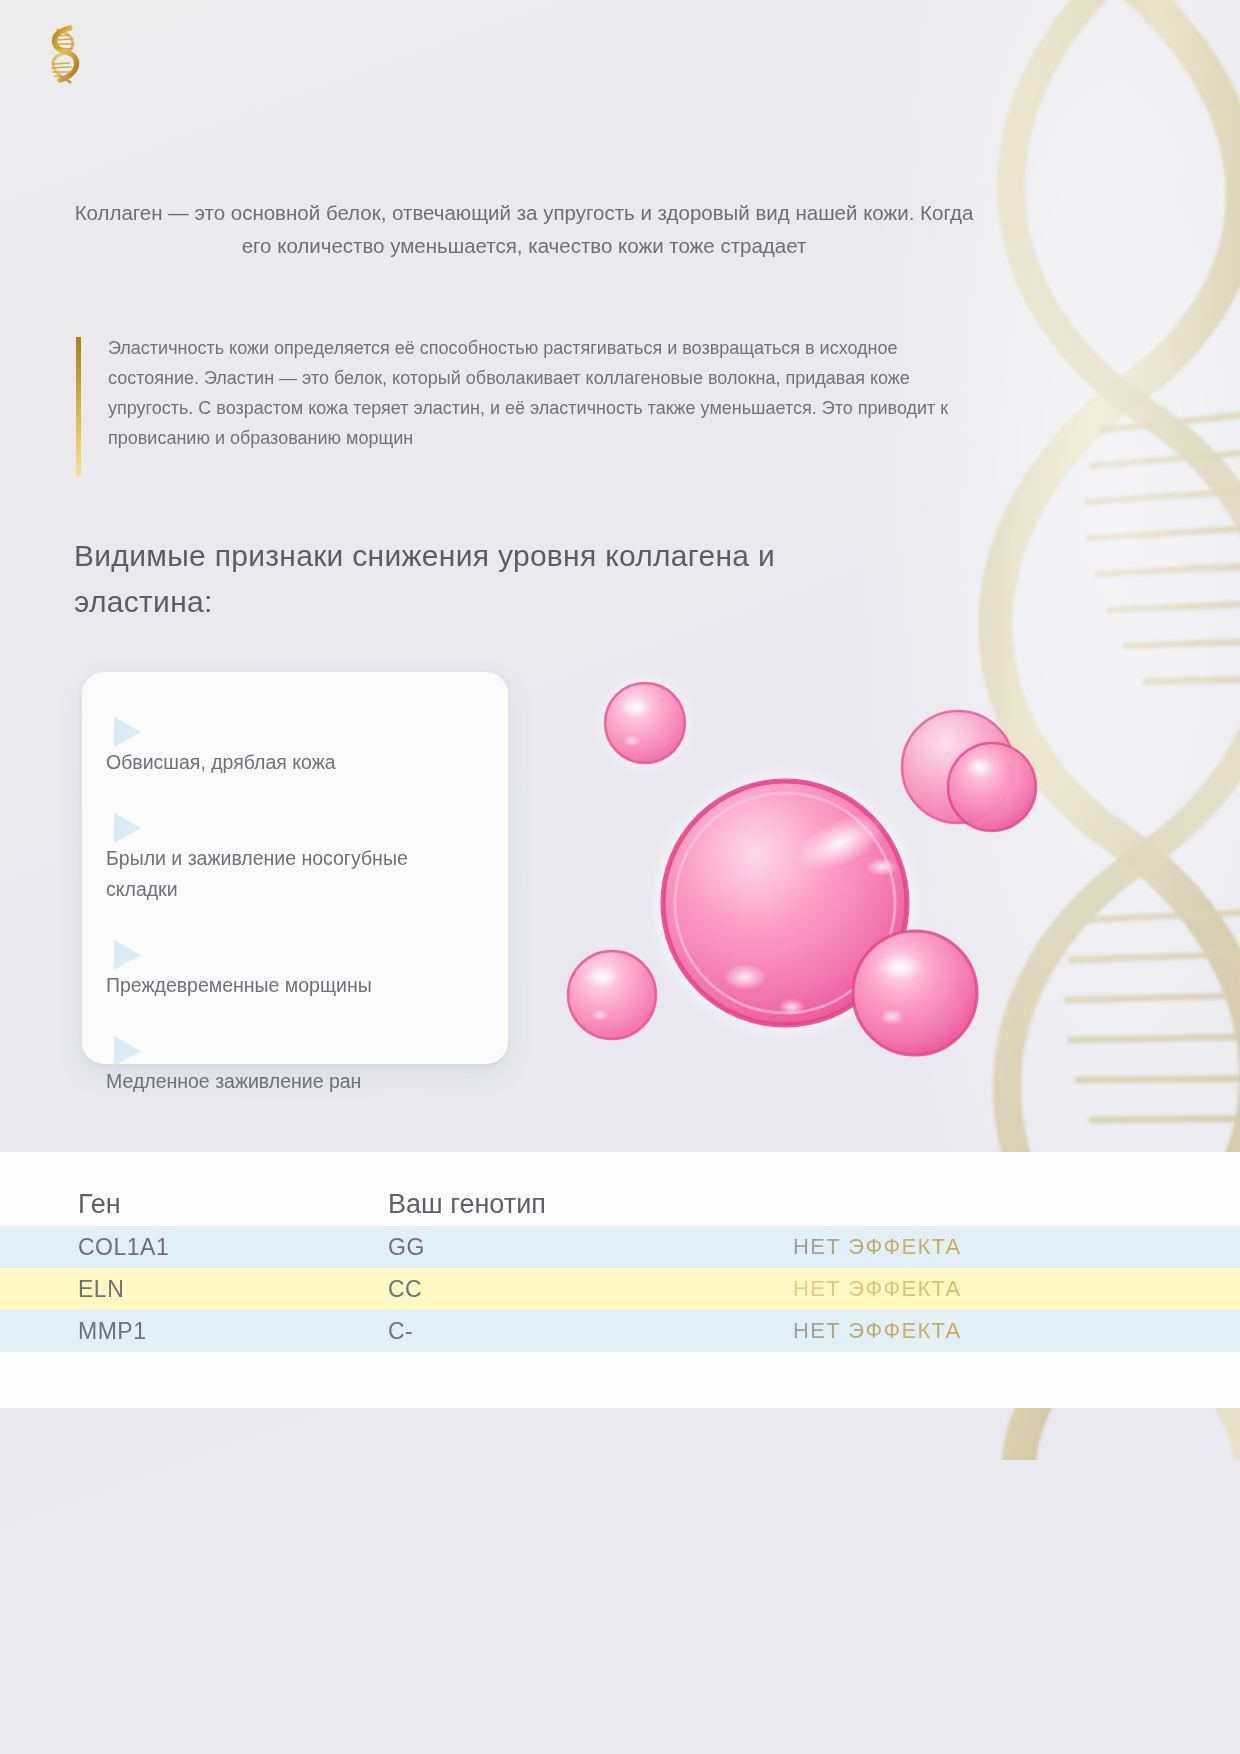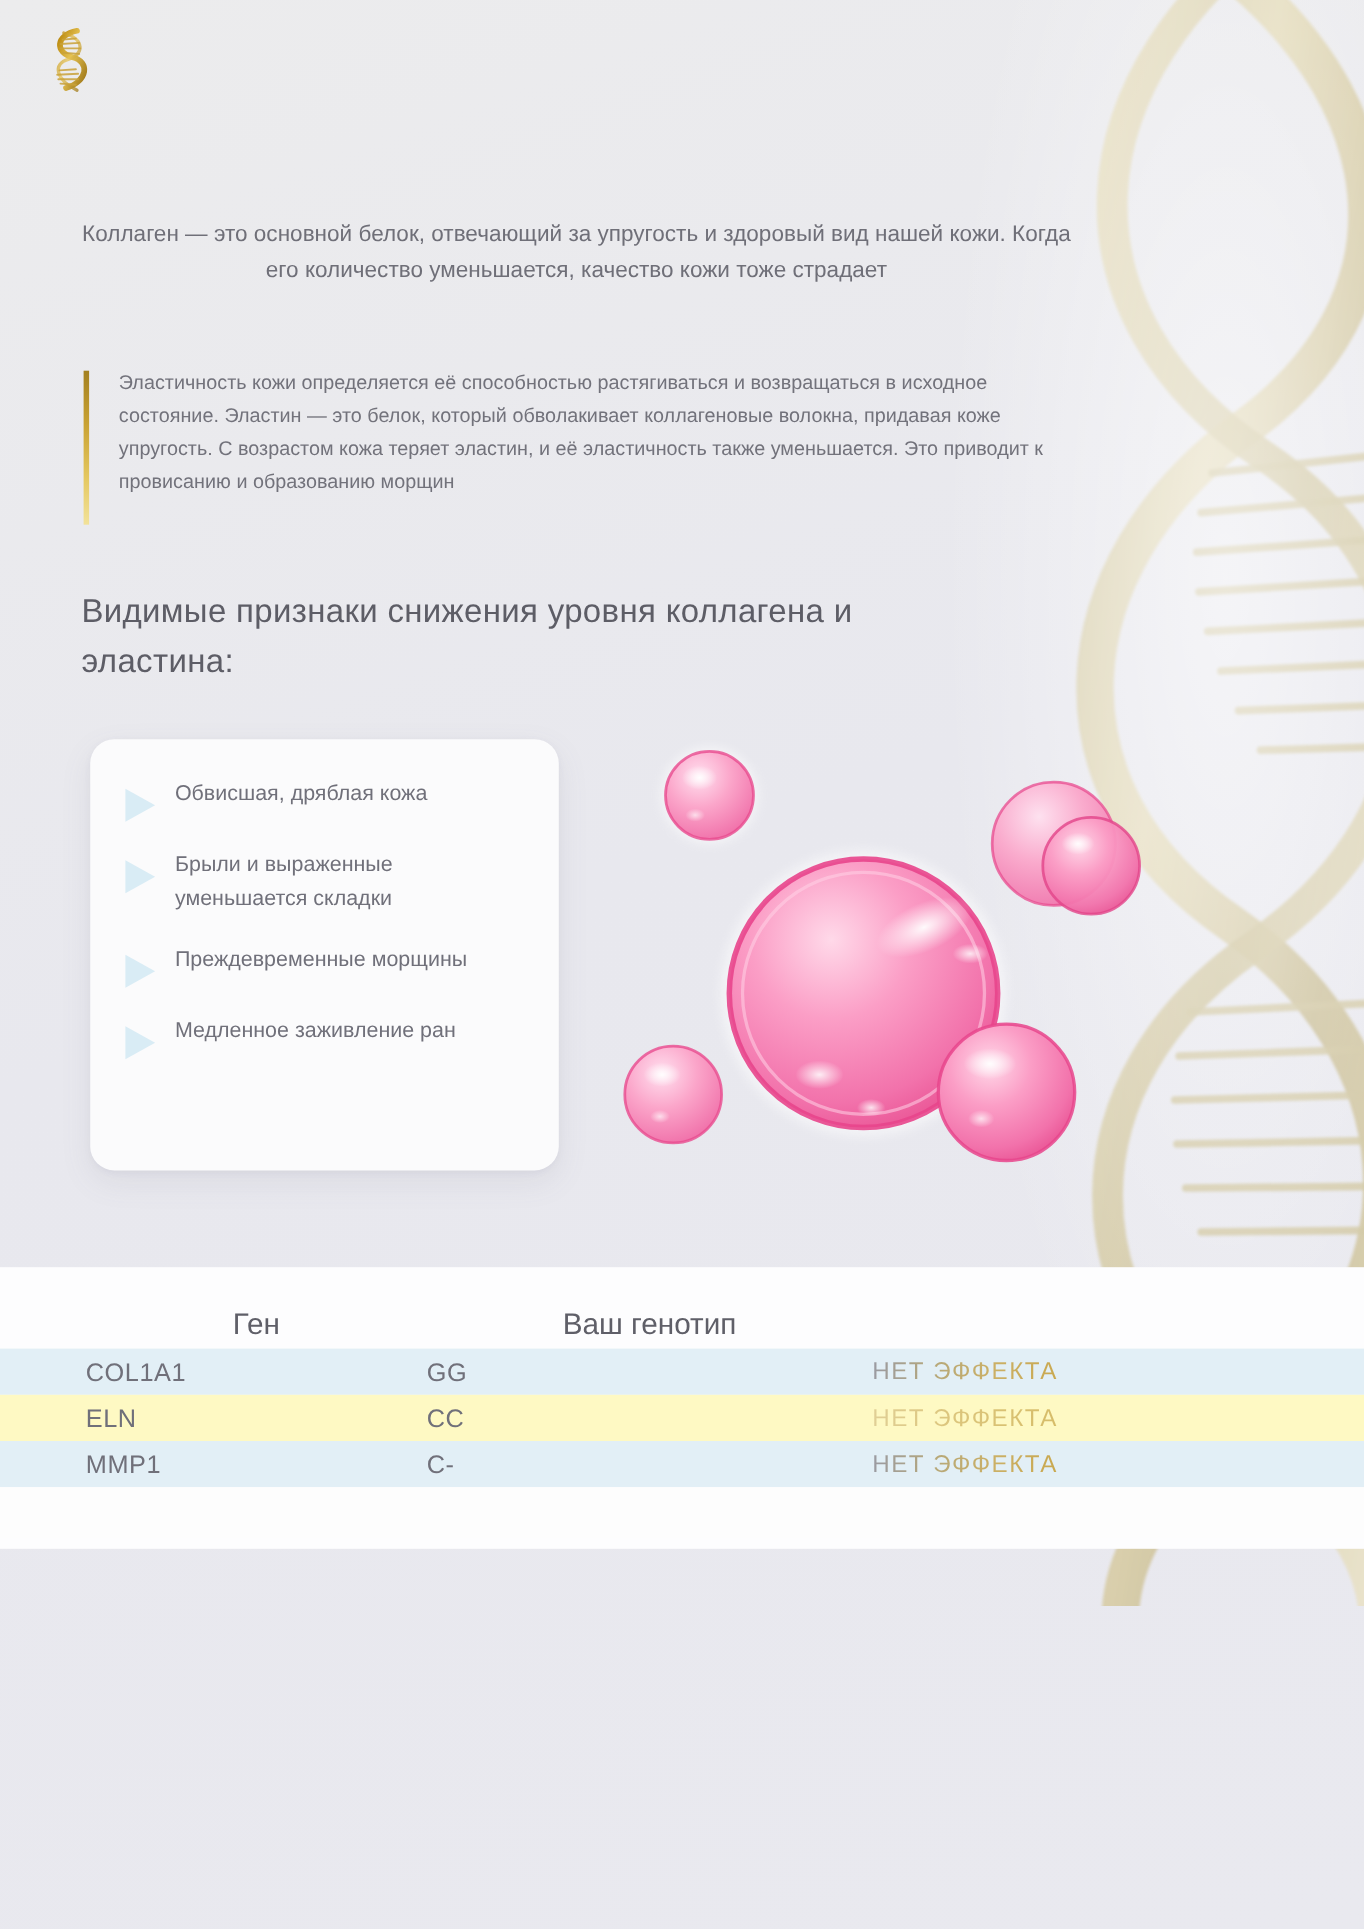--- a/index.html
+++ b/index.html
@@ -119,20 +119,21 @@
     height: 392px;
     background: #fbfbfc;
     border-radius: 22px;
     box-shadow: 0 10px 28px rgba(110,110,130,.10), 0 2px 6px rgba(110,110,130,.06);
     padding: 34px 26px 30px 24px;
   }
   .li {
     display: flex;
     align-items: flex-start;
     margin-bottom: 24px;
+    flex-direction: column;
   }
   .li:last-child { margin-bottom: 0; }
   .tri {
     flex: 0 0 auto;
     width: 0; height: 0;
     margin: 11px 18px 0 8px;
     border-left: 27px solid #d9ecf5;
     border-top: 15px solid transparent;
     border-bottom: 15px solid transparent;
   }
@@ -175,21 +176,20 @@
     padding-bottom: 6px;
   }
   .c1 { width: 310px; flex: 0 0 310px; }
   .c2 { width: 405px; flex: 0 0 405px; }
   .c3 { flex: 1 1 auto; }
 
   .thead .c1, .thead .c2, .thead .c3 {
     font-size: 27px;
     font-weight: 300;
     color: #5f5f68;
-    text-align: center;
   }
   .tbody-row .c1, .tbody-row .c2 {
     font-size: 23px;
     font-weight: 300;
     color: #70707a;
     letter-spacing: .5px;
   }
   .tbody-row.alt { background: #e2eff6; }
   .tbody-row.plain { background: #fef9c3; }
 
@@ -376,21 +376,21 @@
     </svg>
   </div>
 
   <div class="list-card">
     <div class="li">
       <span class="tri"></span>
       <span class="li-text">Обвисшая, дряблая кожа</span>
     </div>
     <div class="li">
       <span class="tri"></span>
-      <span class="li-text">Брыли и выраженные уменьшается складки</span>
+      <span class="li-text">Брыли и заживление носогубные складки</span>
     </div>
     <div class="li">
       <span class="tri"></span>
       <span class="li-text">Преждевременные морщины</span>
     </div>
     <div class="li">
       <span class="tri"></span>
       <span class="li-text">Медленное заживление ран</span>
     </div>
   </div>

